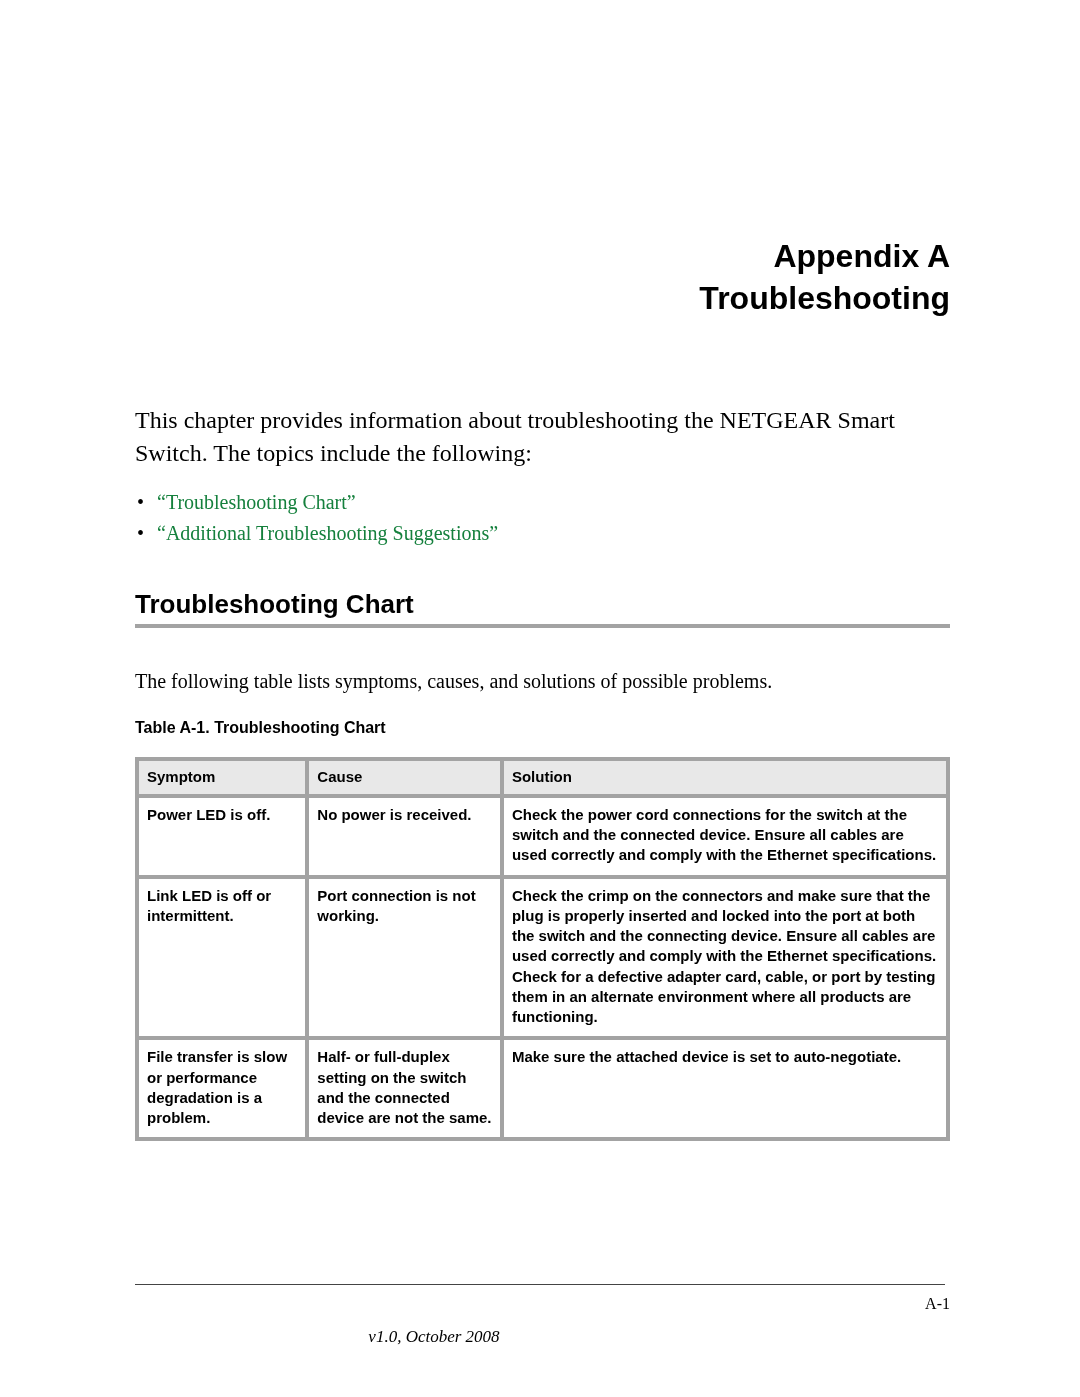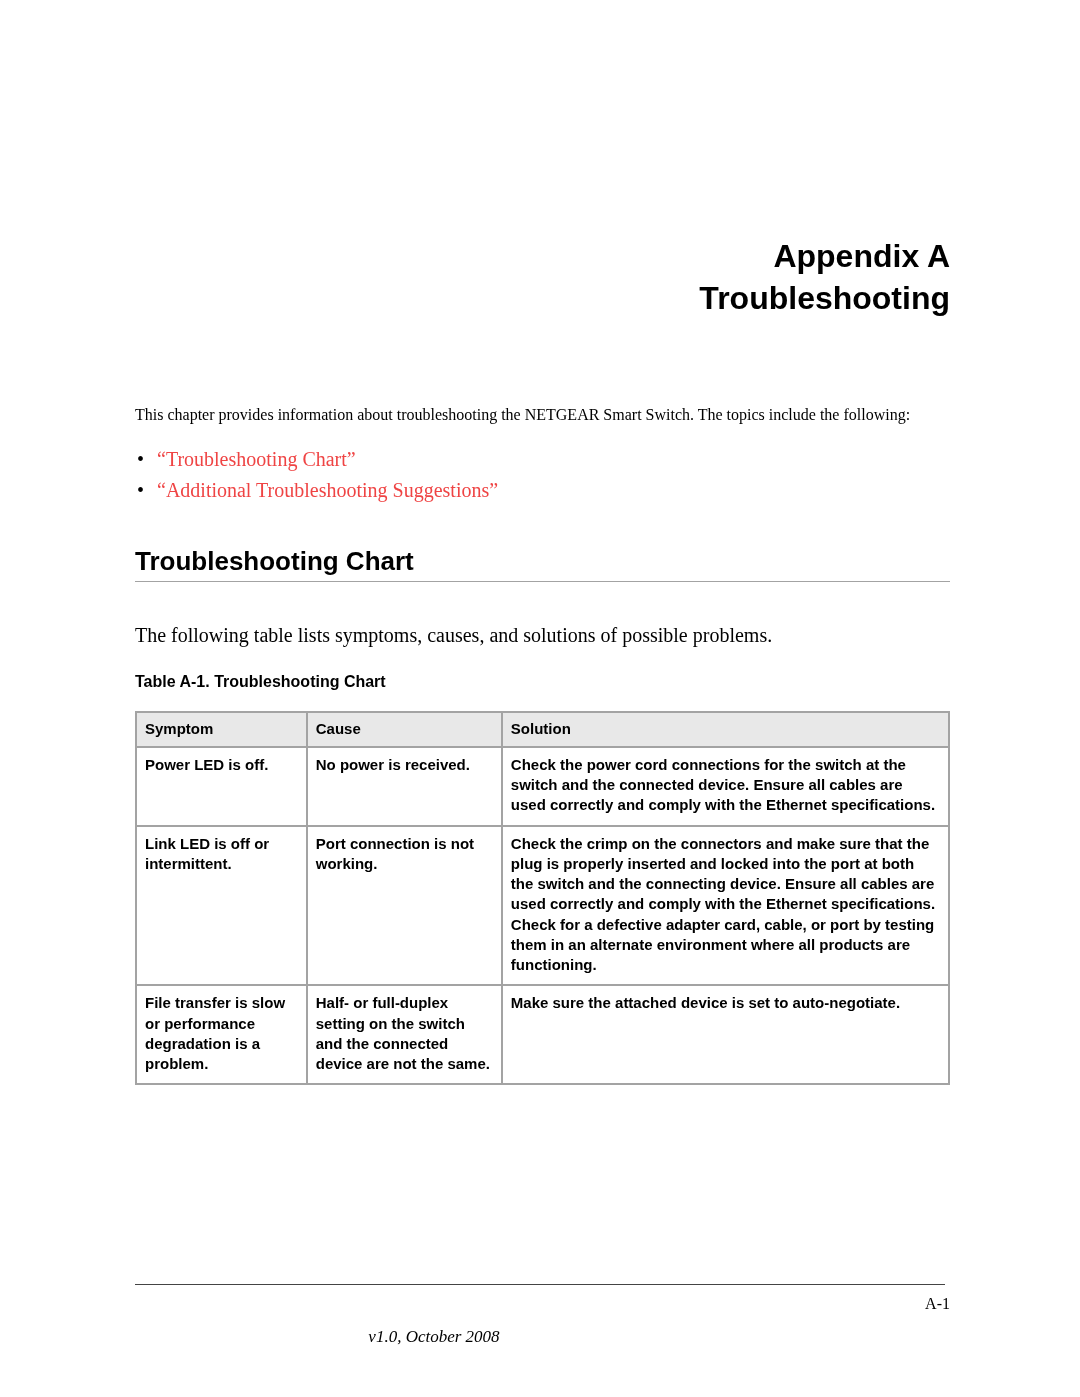--- a/index.html
+++ b/index.html
@@ -19,49 +19,49 @@
     .title-block {
       text-align: right;
       font-family: Arial, Helvetica, sans-serif;
       font-weight: bold;
       font-size: 32px;
       line-height: 1.3;
       margin-bottom: 85px;
       margin-top: 36px;
     }
     .intro {
-      font-size: 16px;
+      font-size: 24px;
       line-height: 1.35;
       margin-bottom: 18px;
     }
     .toc {
       list-style: none;
       margin-bottom: 40px;
       padding-left: 22px;
     }
     .toc li {
       font-size: 20px;
       line-height: 1.55;
       position: relative;
     }
     .toc li::before {
       content: "•";
       position: absolute;
       left: -20px;
       color: #000000;
     }
     .toc a {
-      color: #ef4444;
+      color: #15803d;
       text-decoration: none;
     }
     .section-heading {
       font-family: Arial, Helvetica, sans-serif;
       font-weight: bold;
       font-size: 26px;
-      border-bottom: 1px solid #a3a3a3;
+      border-bottom: 4px solid #a3a3a3;
       padding-bottom: 4px;
       margin-bottom: 42px;
     }
     .section-intro {
       font-size: 20px;
       margin-bottom: 26px;
     }
     .table-caption {
       font-family: Arial, Helvetica, sans-serif;
       font-weight: bold;
@@ -69,21 +69,21 @@
       margin-bottom: 20px;
     }
     table.trouble {
       border-collapse: collapse;
       width: 100%;
       font-family: Arial, Helvetica, sans-serif;
       font-size: 15px;
     }
     table.trouble th,
     table.trouble td {
-      border: 2px solid #a3a3a3;
+      border: 4px solid #a3a3a3;
       padding: 7px 8px 9px 8px;
       vertical-align: top;
       text-align: left;
     }
     table.trouble th {
       background: #e8e8e8;
       font-weight: bold;
     }
     table.trouble td {
       line-height: 1.35;

